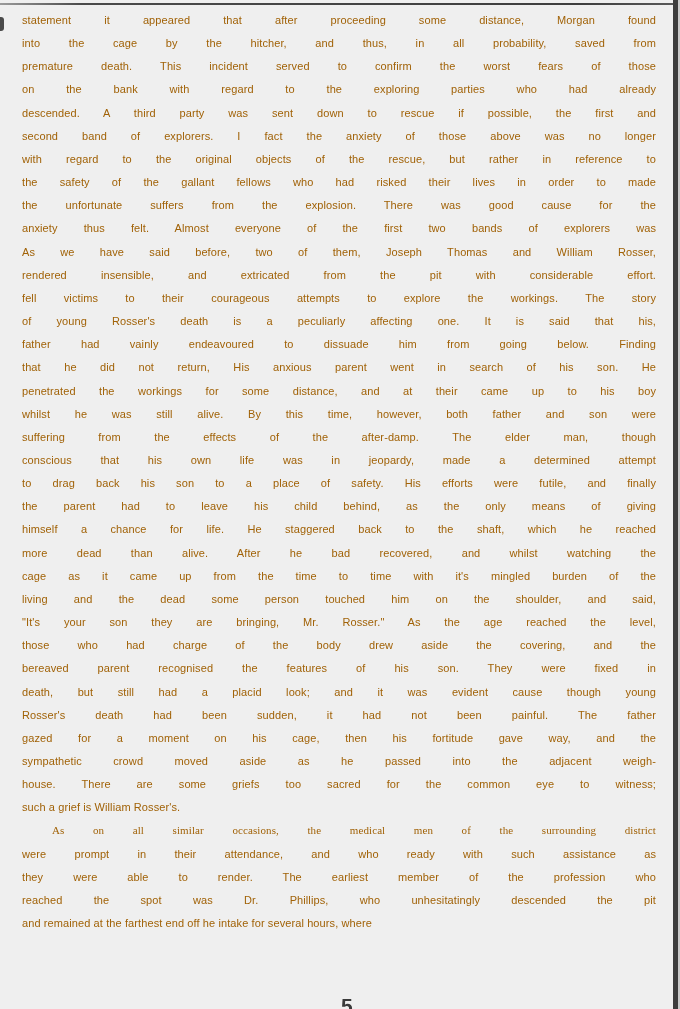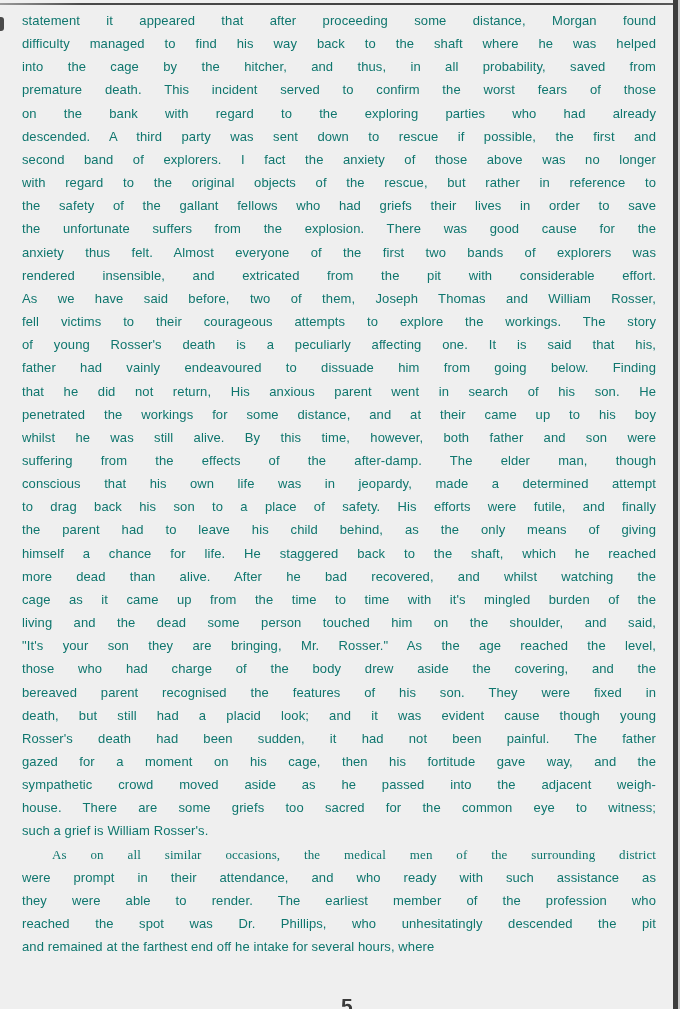--- a/index.html
+++ b/index.html
@@ -33,23 +33,23 @@
     position: absolute;
     left: 0; top: 17px;
     width: 4px; height: 14px;
     background: #4a4a4a;
     border-radius: 0 3px 3px 0;
   }
   .text-block {
     position: absolute;
     left: 22px; top: 9px;
     width: 634px;
-    font-size: 13px;
+    font-size: 11px;
     line-height: 23.15px;
-    color: #0f766e;
+    color: #a16207;
     letter-spacing: 0.1px;
   }
   .line { text-align: left; }
   .line.j { text-align: justify; text-align-last: justify; }
   .page-number {
     position: absolute;
     left: 341px; top: 994px;
     font-size: 21px;
     font-weight: bold;
     color: #3a3a3a;
@@ -58,32 +58,31 @@
 </head>
 <body>
 
 <div class="screen">
   <div class="top-rule"></div>
   <div class="right-rule"></div>
   <div class="right-rule-outer"></div>
   <div class="edge-speck"></div>
   <div class="text-block">
       <div class="line j">statement it appeared that after proceeding some distance, Morgan found</div>
-      <div class="line j">difficulty managed to find his way back to the shaft where he was helped</div>
       <div class="line j">into the cage by the hitcher, and thus, in all probability, saved from</div>
       <div class="line j">premature death. This incident served to confirm the worst fears of those</div>
       <div class="line j">on the bank with regard to the exploring parties who had already</div>
       <div class="line j">descended. A third party was sent down to rescue if possible, the first and</div>
       <div class="line j">second band of explorers. I fact the anxiety of those above was no longer</div>
       <div class="line j">with regard to the original objects of the rescue, but rather in reference to</div>
-      <div class="line j">the safety of the gallant fellows who had griefs their lives in order to save</div>
+      <div class="line j">the safety of the gallant fellows who had risked their lives in order to made</div>
       <div class="line j">the unfortunate suffers from the explosion. There was good cause for the</div>
       <div class="line j">anxiety thus felt. Almost everyone of the first two bands of explorers was</div>
+      <div class="line j">As we have said before, two of them, Joseph Thomas and William Rosser,</div>
       <div class="line j">rendered insensible, and extricated from the pit with considerable effort.</div>
-      <div class="line j">As we have said before, two of them, Joseph Thomas and William Rosser,</div>
       <div class="line j">fell victims to their courageous attempts to explore the workings. The story</div>
       <div class="line j">of young Rosser's death is a peculiarly affecting one. It is said that his,</div>
       <div class="line j">father had vainly endeavoured to dissuade him from going below. Finding</div>
       <div class="line j">that he did not return, His anxious parent went in search of his son. He</div>
       <div class="line j">penetrated the workings for some distance, and at their came up to his boy</div>
       <div class="line j">whilst he was still alive. By this time, however, both father and son were</div>
       <div class="line j">suffering from the effects of the after-damp. The elder man, though</div>
       <div class="line j">conscious that his own life was in jeopardy, made a determined attempt</div>
       <div class="line j">to drag back his son to a place of safety. His efforts were futile, and finally</div>
       <div class="line j">the parent had to leave his child behind, as the only means of giving</div>

